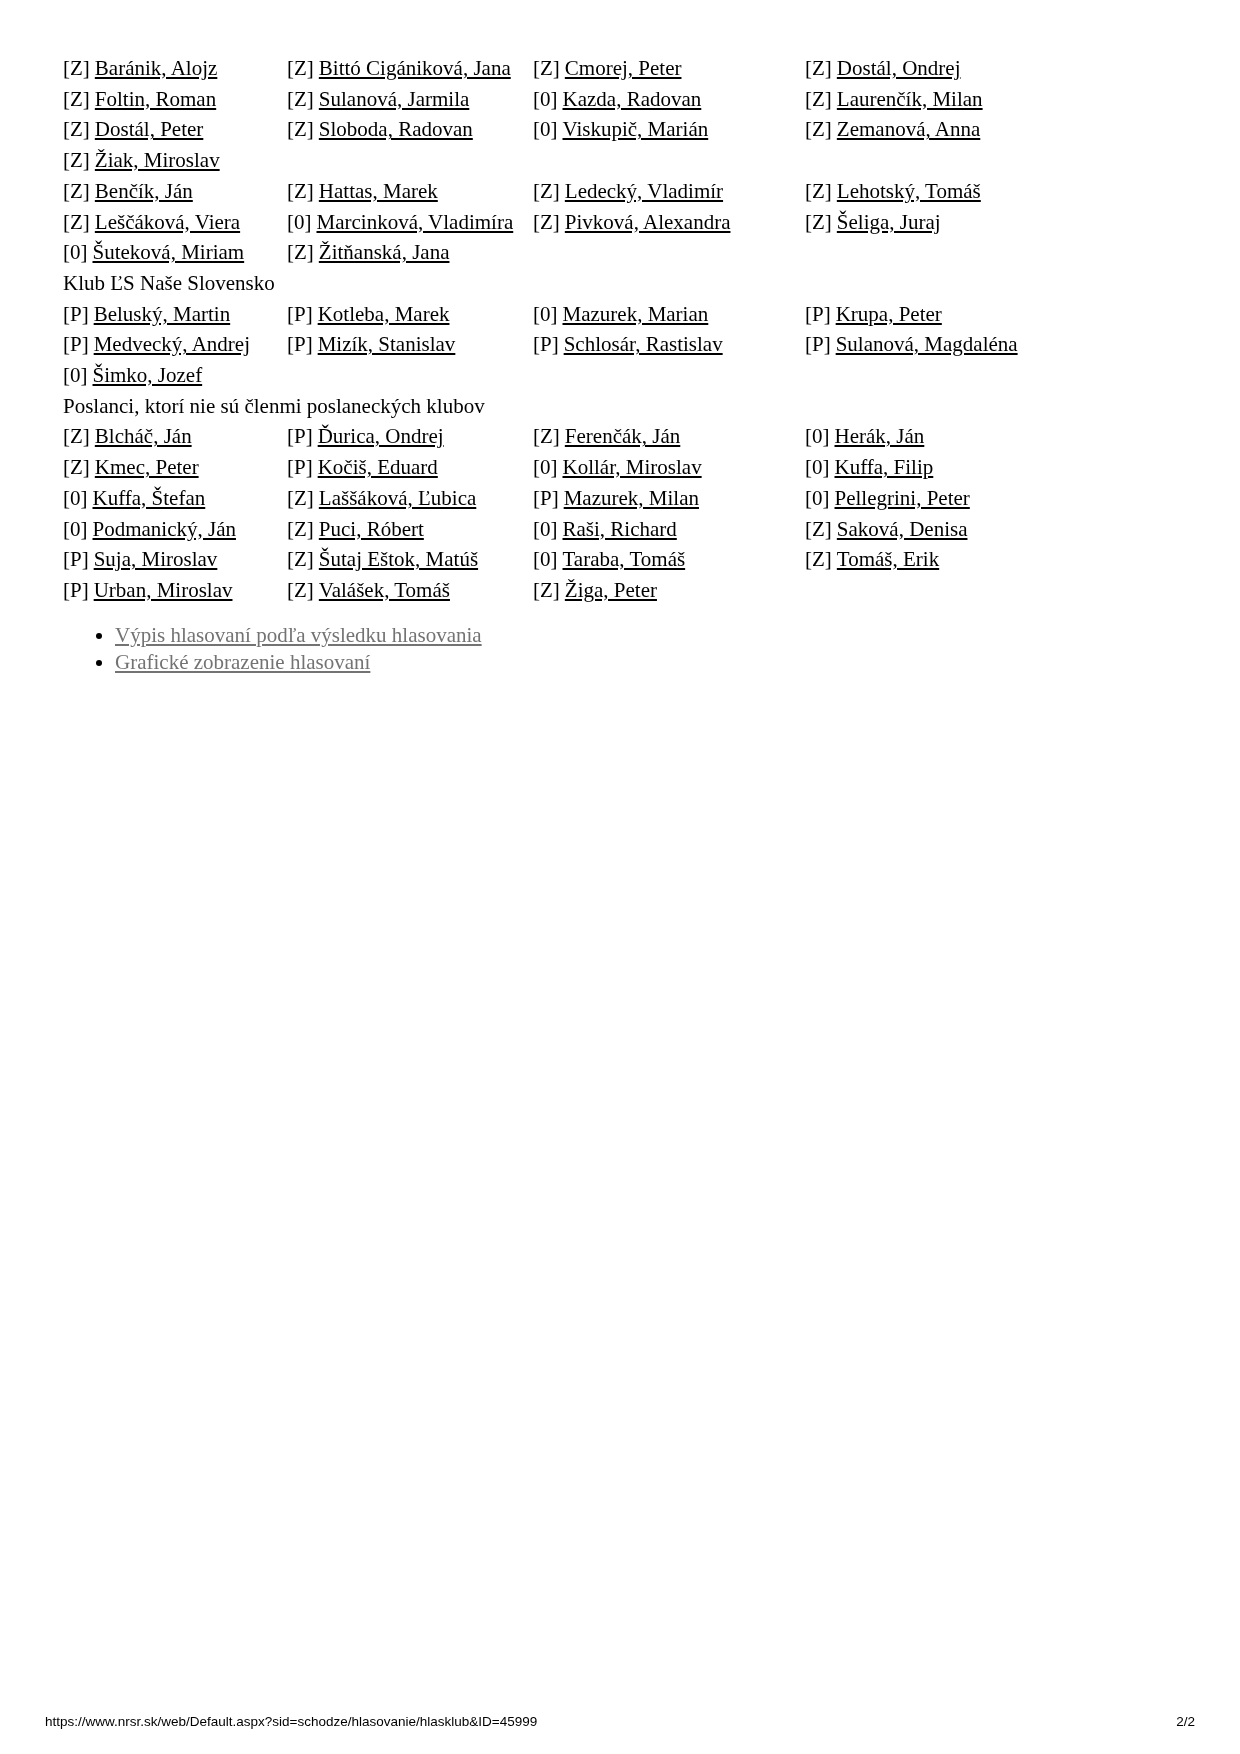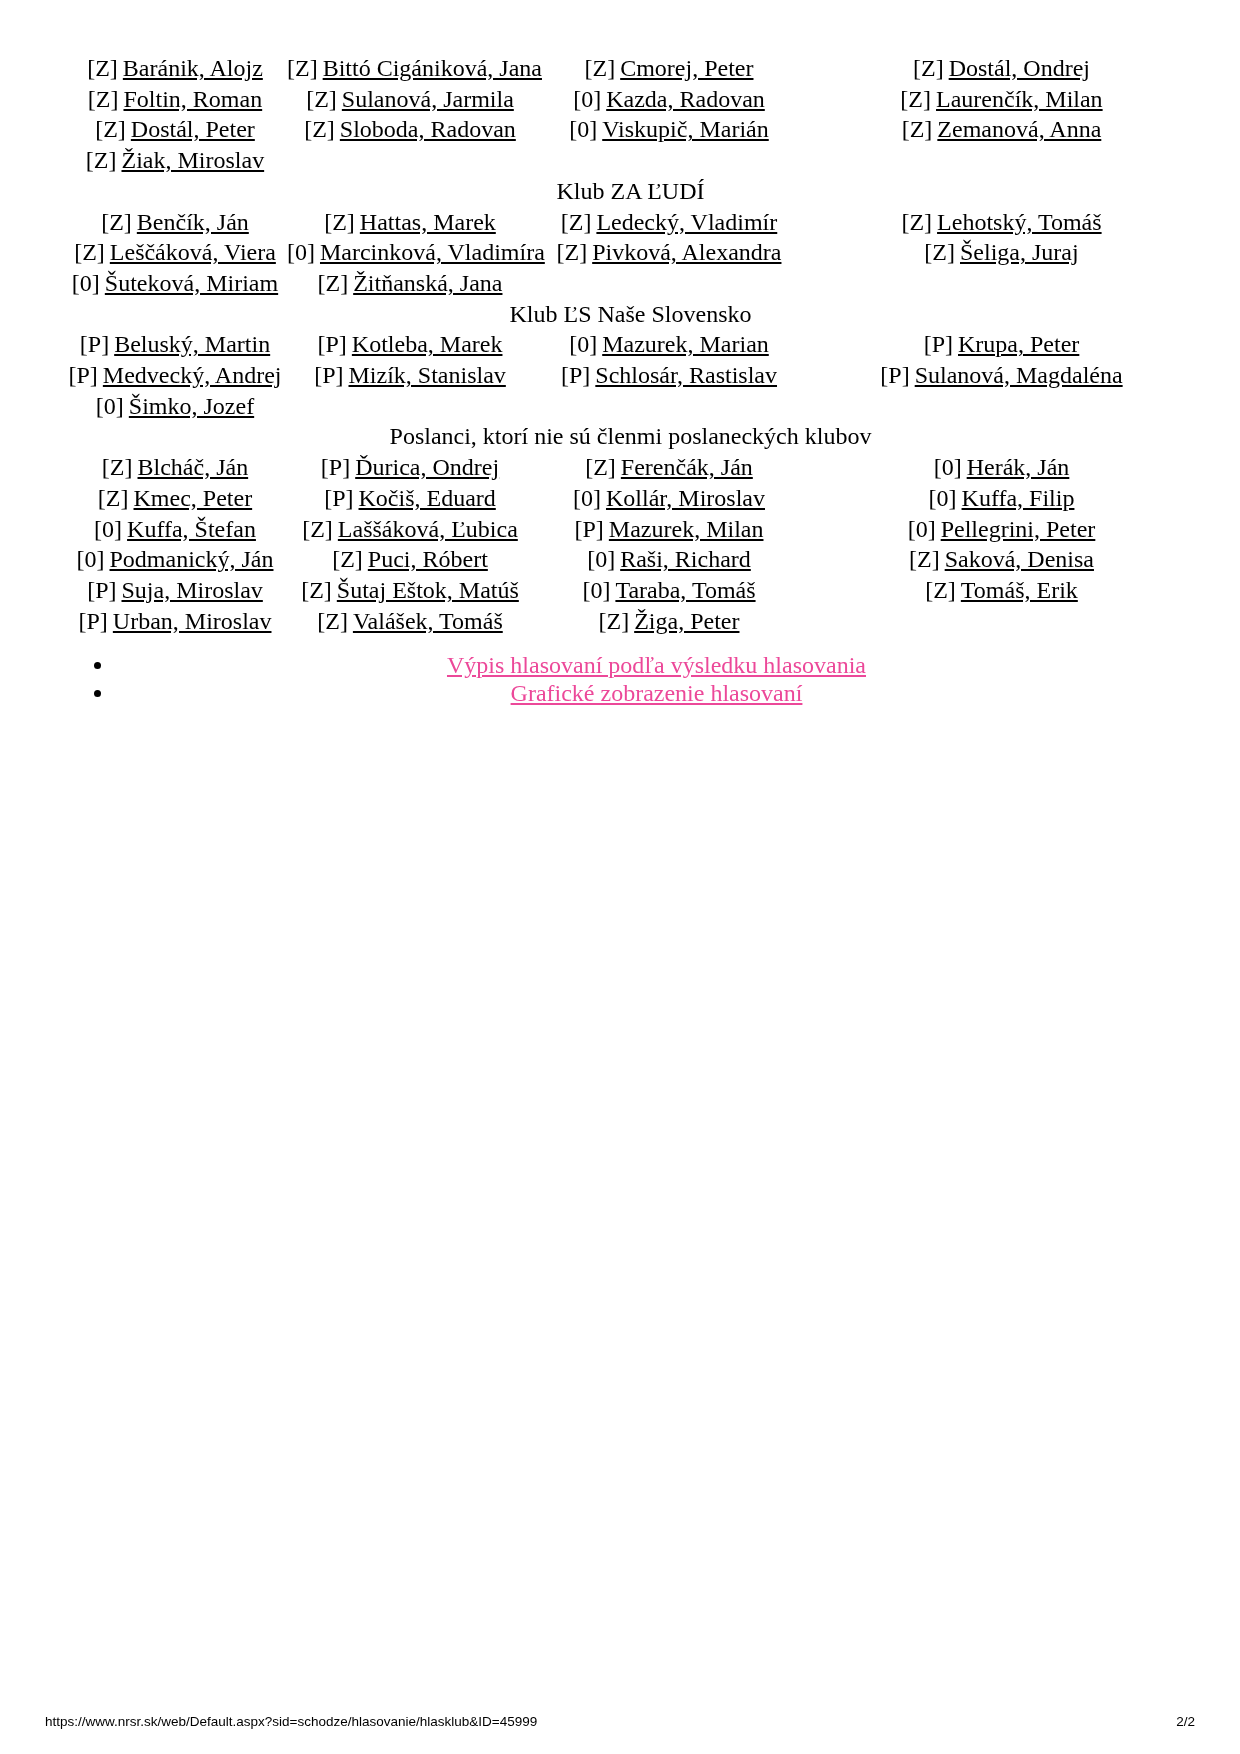--- a/index.html
+++ b/index.html
@@ -38,22 +38,21 @@
     padding: 0 130px;
     white-space: nowrap;
   }
 
   
   .content {
     position: absolute;
     top: 53px;
     left: 63px;
     right: 42px;
-    font-size: 24px;
-    text-align: center;
+    font-size: 21px;
   }
   .member-grid {
     display: grid;
     grid-template-columns: 224px 246px 272px 1fr;
   }
   .member-cell {
     line-height: 30.7px;
     white-space: nowrap;
   }
   .club-heading {
@@ -73,21 +72,21 @@
   
   ul.bottom-links {
     margin-top: 16px;
     padding-left: 52px;
     list-style: disc;
   }
   ul.bottom-links li {
     line-height: 27.5px;
   }
   ul.bottom-links a {
-    color: #ec4899;
+    color: #737373;
     text-decoration: underline;
     cursor: pointer;
   }
 
   
   .print-footer {
     position: absolute;
     top: 1714px;
     left: 45px;
     right: 45px;
@@ -114,21 +113,20 @@
           <div class="member-cell"><span class="vote">[Z]</span><a class="member-link" href="#">Foltin, Roman</a></div>
           <div class="member-cell"><span class="vote">[Z]</span><a class="member-link" href="#">Sulanová, Jarmila</a></div>
           <div class="member-cell"><span class="vote">[0]</span><a class="member-link" href="#">Kazda, Radovan</a></div>
           <div class="member-cell"><span class="vote">[Z]</span><a class="member-link" href="#">Laurenčík, Milan</a></div>
           <div class="member-cell"><span class="vote">[Z]</span><a class="member-link" href="#">Dostál, Peter</a></div>
           <div class="member-cell"><span class="vote">[Z]</span><a class="member-link" href="#">Sloboda, Radovan</a></div>
           <div class="member-cell"><span class="vote">[0]</span><a class="member-link" href="#">Viskupič, Marián</a></div>
           <div class="member-cell"><span class="vote">[Z]</span><a class="member-link" href="#">Zemanová, Anna</a></div>
           <div class="member-cell"><span class="vote">[Z]</span><a class="member-link" href="#">Žiak, Miroslav</a></div>
         </div>
-        <div class="club-heading">Klub ZA ĽUDÍ</div>
         <div class="member-grid">
           <div class="member-cell"><span class="vote">[Z]</span><a class="member-link" href="#">Benčík, Ján</a></div>
           <div class="member-cell"><span class="vote">[Z]</span><a class="member-link" href="#">Hattas, Marek</a></div>
           <div class="member-cell"><span class="vote">[Z]</span><a class="member-link" href="#">Ledecký, Vladimír</a></div>
           <div class="member-cell"><span class="vote">[Z]</span><a class="member-link" href="#">Lehotský, Tomáš</a></div>
           <div class="member-cell"><span class="vote">[Z]</span><a class="member-link" href="#">Leščáková, Viera</a></div>
           <div class="member-cell"><span class="vote">[0]</span><a class="member-link" href="#">Marcinková, Vladimíra</a></div>
           <div class="member-cell"><span class="vote">[Z]</span><a class="member-link" href="#">Pivková, Alexandra</a></div>
           <div class="member-cell"><span class="vote">[Z]</span><a class="member-link" href="#">Šeliga, Juraj</a></div>
           <div class="member-cell"><span class="vote">[0]</span><a class="member-link" href="#">Šuteková, Miriam</a></div>

